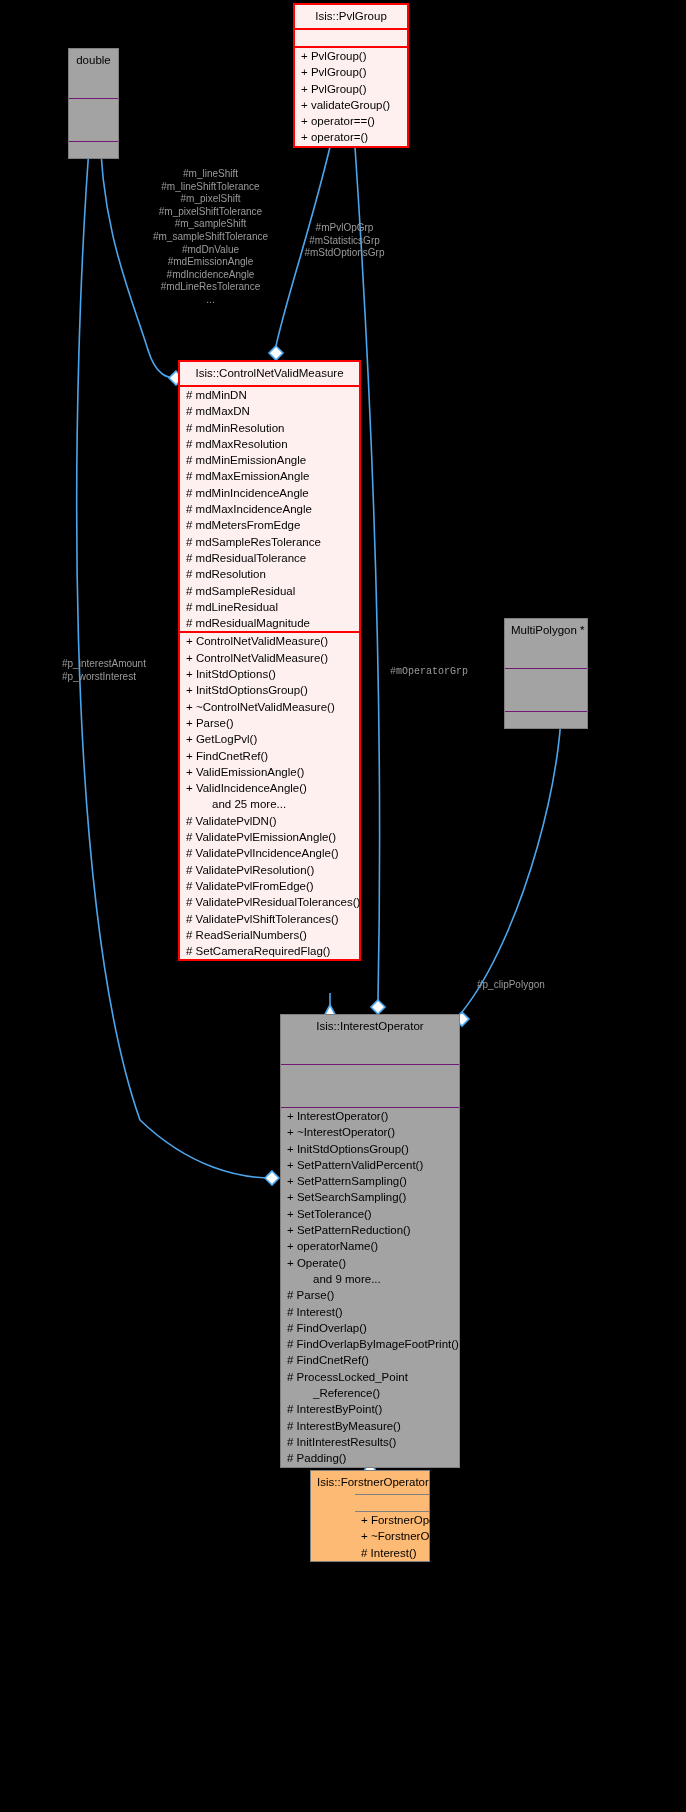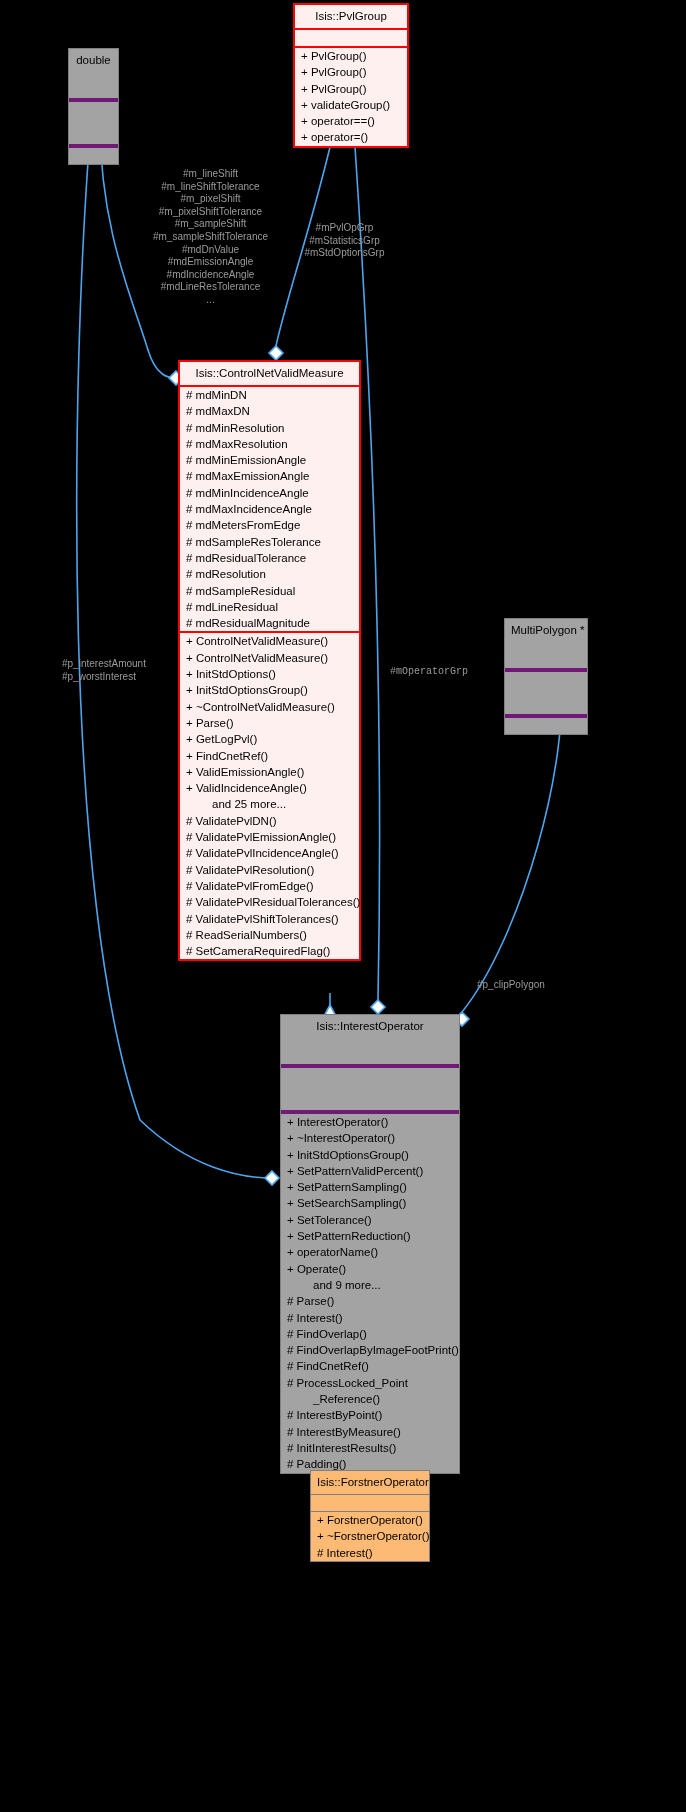--- a/index.html
+++ b/index.html
@@ -24,23 +24,23 @@
   }
   .node .row.cont{padding-left:32px;}
   .node .emptyrow{height:16px;}
 
   
   .red{border:2px solid #ff0000;background:#fff0f0;}
   .red .sect{border-top:2px solid #ff0000;}
 
   
   .gray{border:1px solid #808080;background:#a3a3a3;}
-  .gray .sect{border-top:4px solid #701a75;margin-top:26px;}
+  .gray .sect{border-top:1px solid #701a75;margin-top:26px;}
   .grayfill{border:1px solid #808080;background:#fdba74;}
-  .grayfill .sect{border-top:1px solid #808080;}
+  .grayfill .sect{border-top:1px solid #808080;margin-left:44px;}
 
   .edgelabel{
     position:absolute;color:#9a9a9a;font-size:10px;line-height:12.6px;
     white-space:nowrap;
   }
   .edgelabel.c{text-align:center;}
   .edgelabel.r{text-align:center;}
   .edgelabel.l{text-align:left;}
 </style>
 </head>

